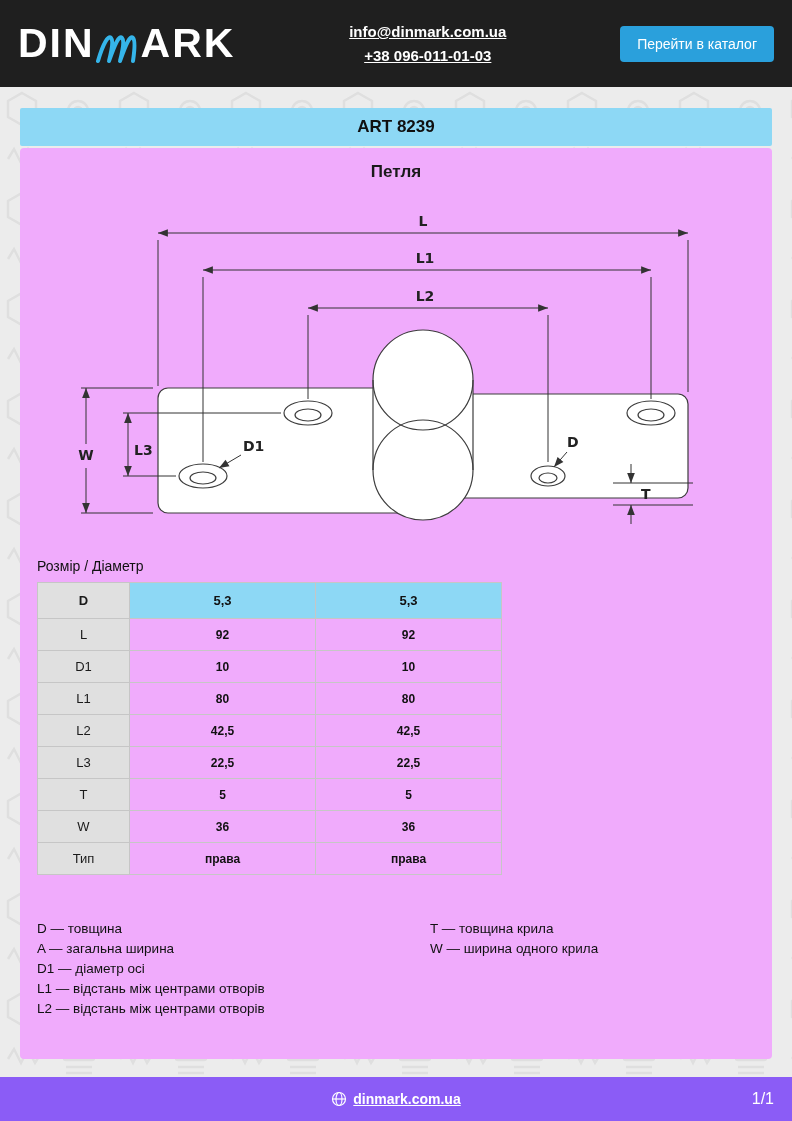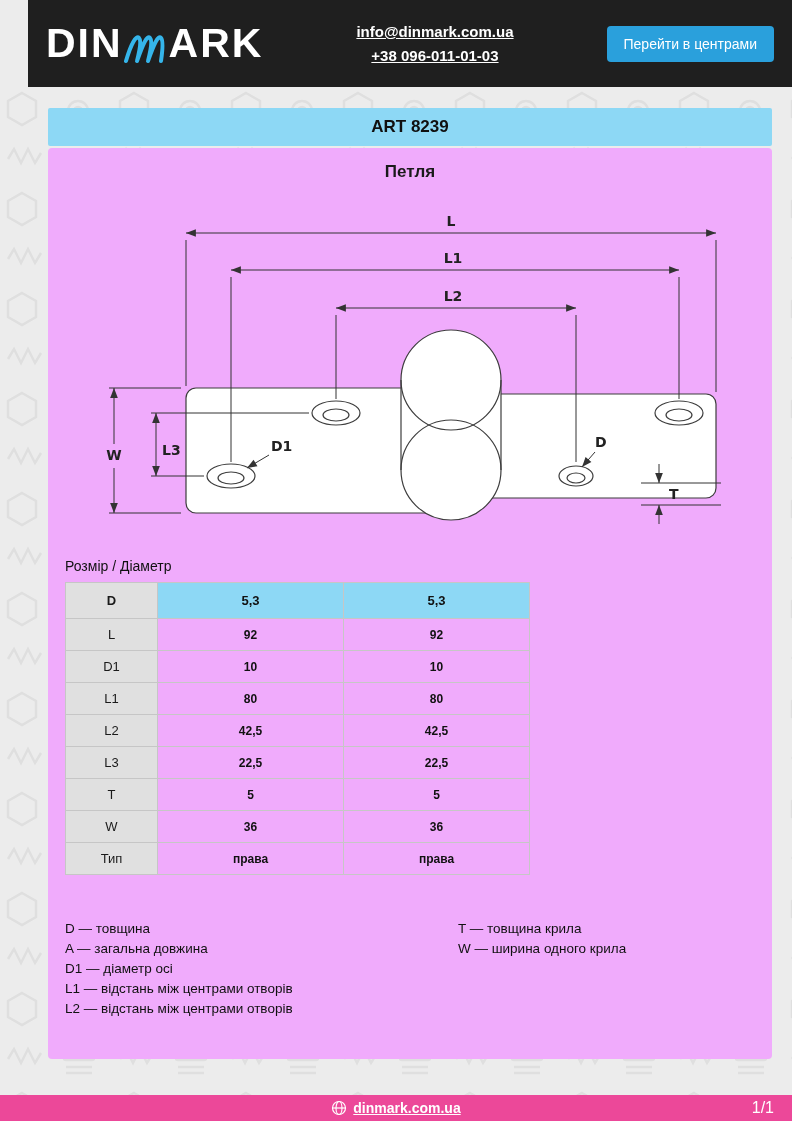--- a/index.html
+++ b/index.html
@@ -1,17 +1,17 @@
 <!DOCTYPE html>
 <html><head>
 <meta charset="utf-8">
 <style>
   * { margin:0; padding:0; box-sizing:border-box; }
   body { width:792px; font-family:"Liberation Sans", sans-serif; background:#ececec; }
-  .page { position:relative; width:792px; height:1121px; background:#ececec; overflow:hidden;padding-left:28px; }
+  .page { position:relative; width:792px; height:1121px; background:#ececec; overflow:hidden; }
 
   
   .wm { position:absolute; top:87px; left:0; z-index:0; }
 
   
   .hdr { position:relative; z-index:2; height:87px; background:#1f1f1f; display:flex; align-items:center; padding:0 18px; }
   .logo { display:flex; align-items:center; color:#ffffff; font-size:41px; font-weight:bold; letter-spacing:2px; line-height:1; }
   .logo svg { margin:0 1px; position:relative; top:2px; }
   .contacts { flex:1; display:flex; flex-direction:column; align-items:center; gap:7px; color:#ffffff; font-size:15px; font-weight:bold;text-decoration:underline; }
   .cat-btn { background:#2aa0dc; color:#ffffff; border:none; border-radius:4px; font-family:"Liberation Sans", sans-serif; font-size:14px; padding:10px 17px; cursor:pointer; }
@@ -31,21 +31,21 @@
   td.val { width:186px; font-size:12px; font-weight:bold; color:#111111; }
   tr.hdr-row td { height:36px; }
   tr.hdr-row td.val { background:#8dd8f5; font-size:13px; }
   tr.hdr-row td.param { font-weight:bold; }
 
   .legend { margin-top:44px; display:flex; font-size:13.5px; color:#111111; }
   .legend .col-l { width:393px; }
   .legend div.item { line-height:20px; }
 
   
-  .ftr { position:absolute; bottom:0; left:0; z-index:2; width:792px; height:26px; background:#ec4899; display:flex; align-items:center; justify-content:center; }
+  .ftr { position:absolute; bottom:0; left:0; z-index:2; width:792px; height:44px; background:#8b5cf6; display:flex; align-items:center; justify-content:center; }
   .ftr-link { display:flex; align-items:center; gap:6px; color:#ffffff; font-size:14px; font-weight:bold; text-decoration:underline; cursor:pointer; }
   .page-num { position:absolute; right:18px; color:#ffffff; font-size:16px; }
 </style>
 </head>
 <body>
 
 <div class="page">
 
   <svg class="wm" width="792" height="1034">
     <defs>
@@ -68,21 +68,21 @@
       <span>DIN</span>
       <svg width="44" height="36" viewBox="0 0 44 36">
         <path d="M2,33 C7,16 12,7 15,10 C18,13 15,25 13,33 C19,16 23,7 26,10 C29,13 26,25 24,33 C30,16 34,7 37,10 C40,13 38,26 37,33" stroke="#35b5ea" stroke-width="4" fill="none" stroke-linecap="round" stroke-linejoin="round"></path>
       </svg>
       <span>ARK</span>
     </div>
     <div class="contacts">
       <span>info@dinmark.com.ua</span>
       <span>+38 096-011-01-03</span>
     </div>
-    <button class="cat-btn">Перейти в центрами</button>
+    <button class="cat-btn">Перейти в каталог</button>
   </div>
 
   <div class="art-banner">ART 8239</div>
 
   <div class="card">
     <div class="product-title">Петля</div>
 
     
     <svg class="drawing" width="680" height="330" viewBox="0 0 680 330">
       <defs>
@@ -195,21 +195,21 @@
         <td class="val">права</td>
         <td class="val">права</td>
       </tr>
     </tbody>
       </table>
 
     
     <div class="legend">
       <div class="col-l">
         <div class="item">D — товщина</div>
-        <div class="item">A — загальна довжина</div>
+        <div class="item">A — загальна ширина</div>
         <div class="item">D1 — діаметр осі</div>
         <div class="item">L1 — відстань між центрами отворів</div>
         <div class="item">L2 — відстань між центрами отворів</div>
       </div>
       <div class="col-r">
         <div class="item">T — товщина крила</div>
         <div class="item">W — ширина одного крила</div>
       </div>
     </div>
   </div>

